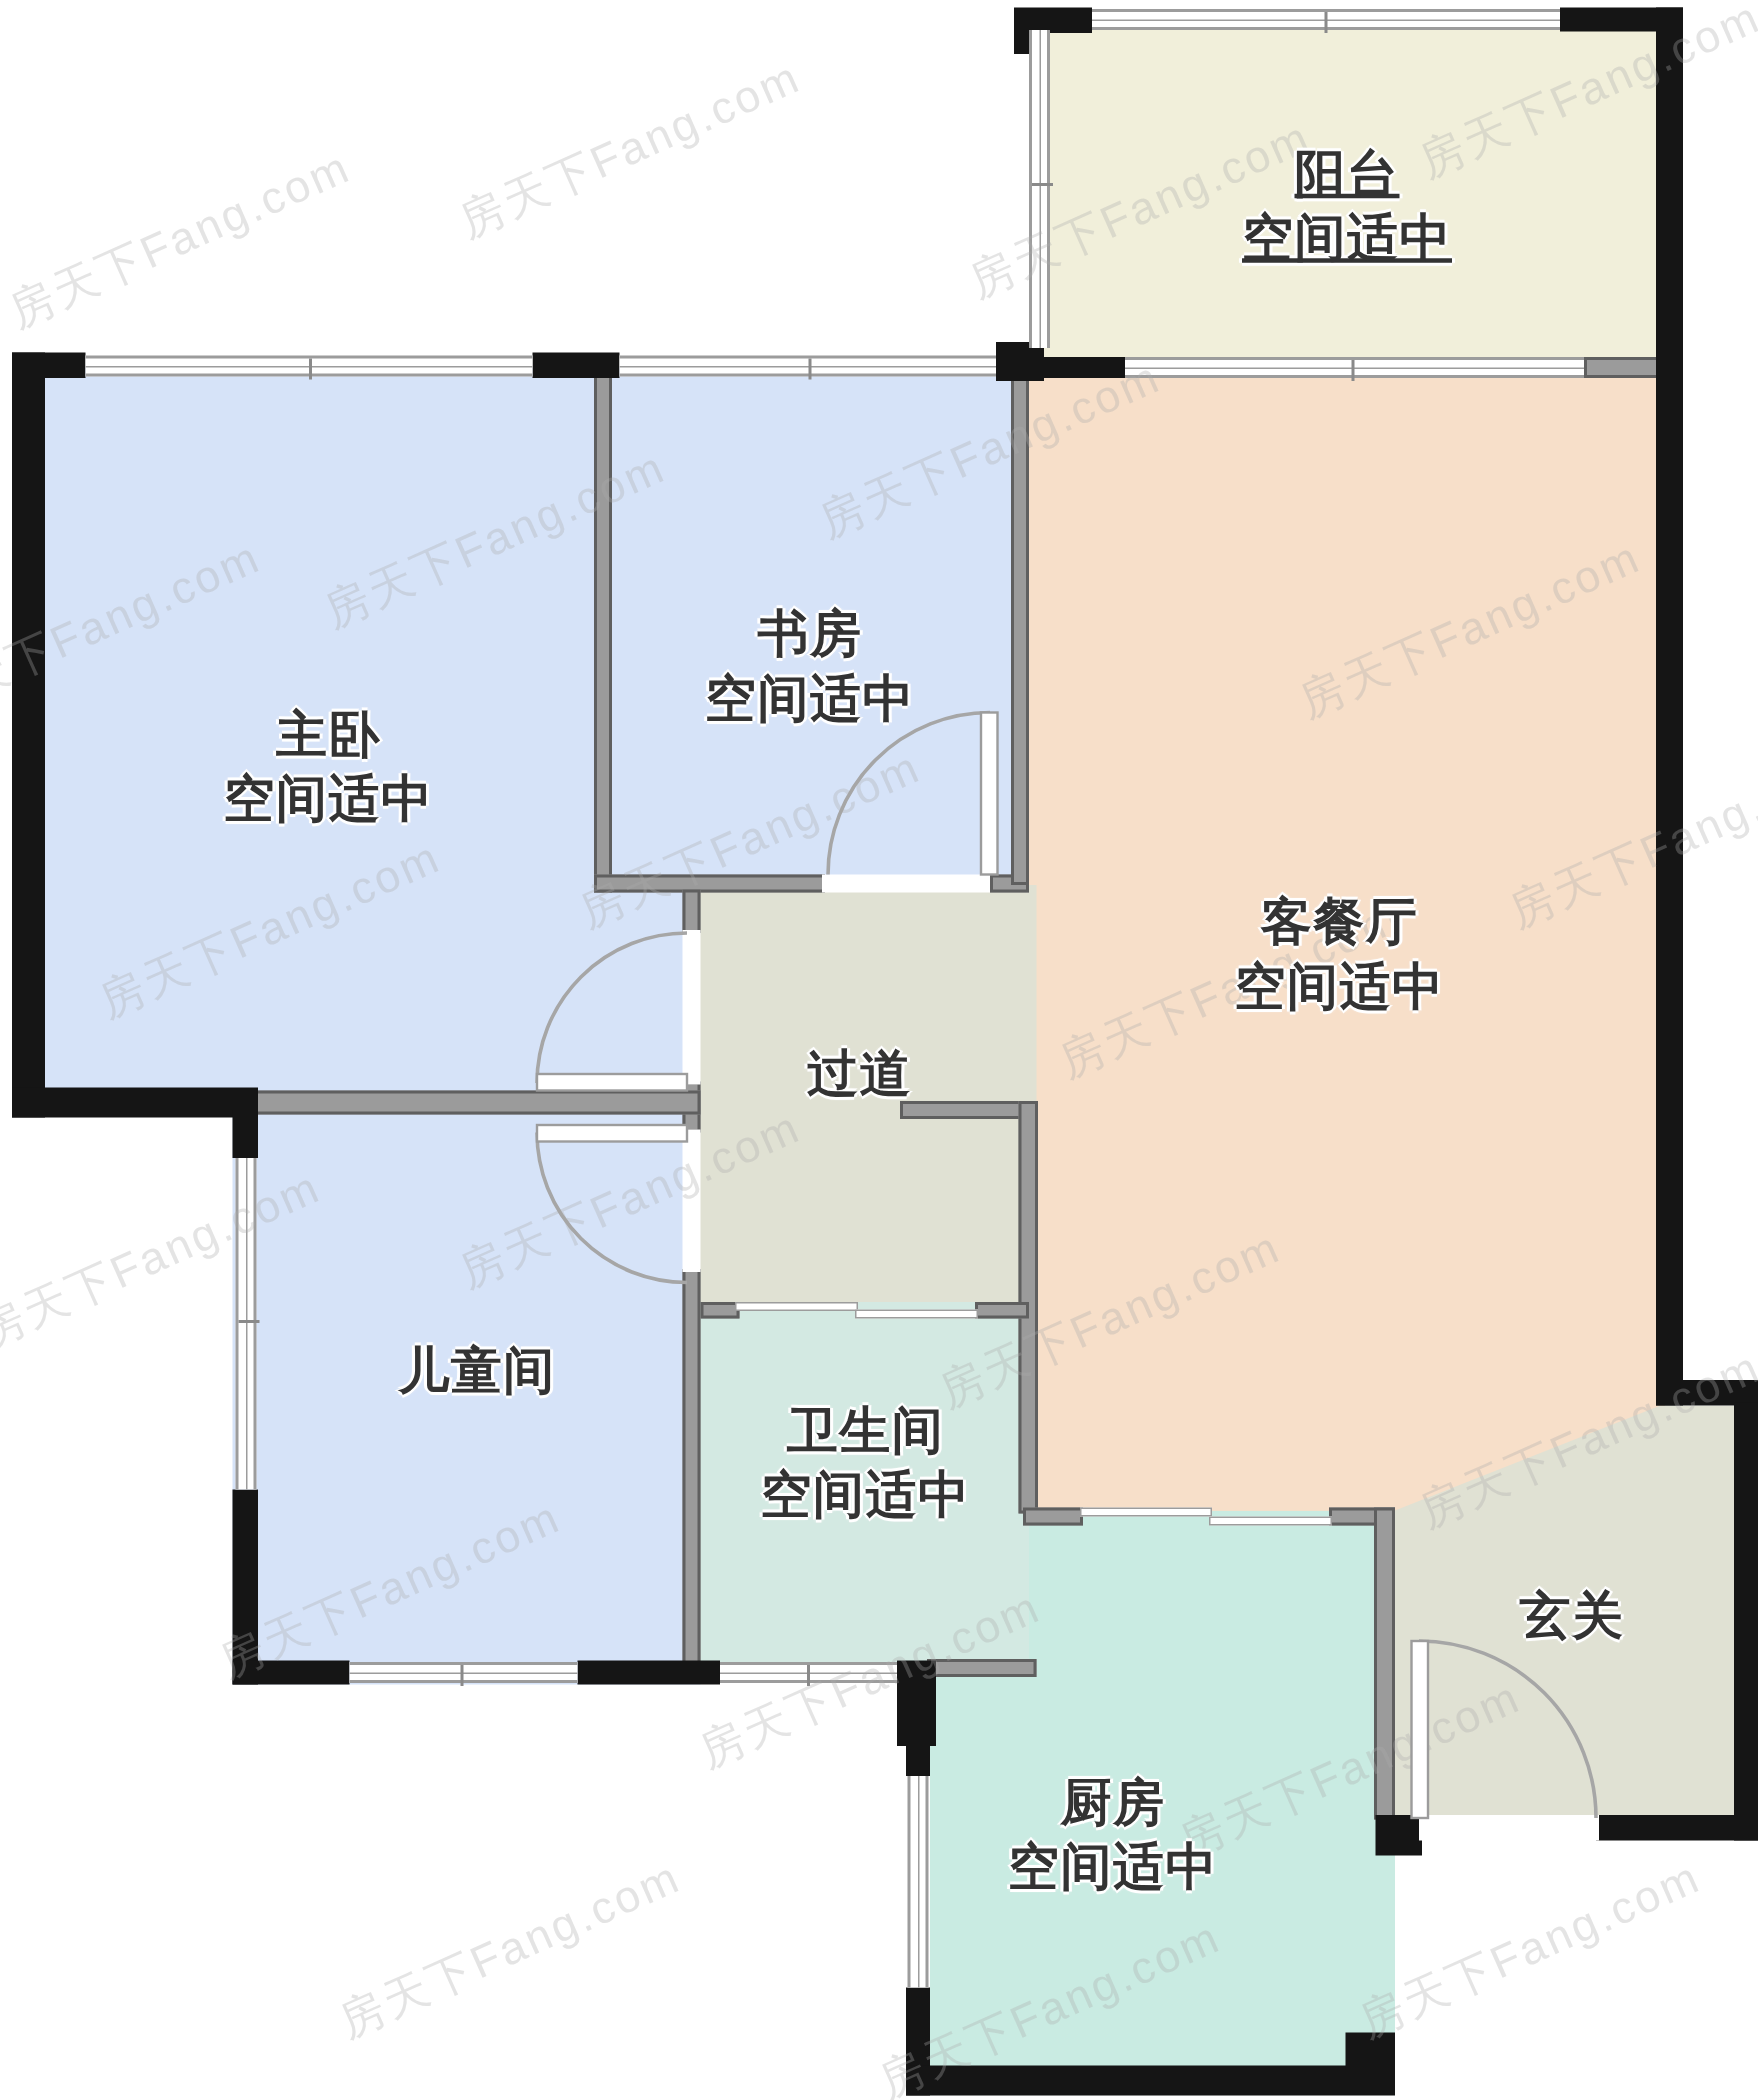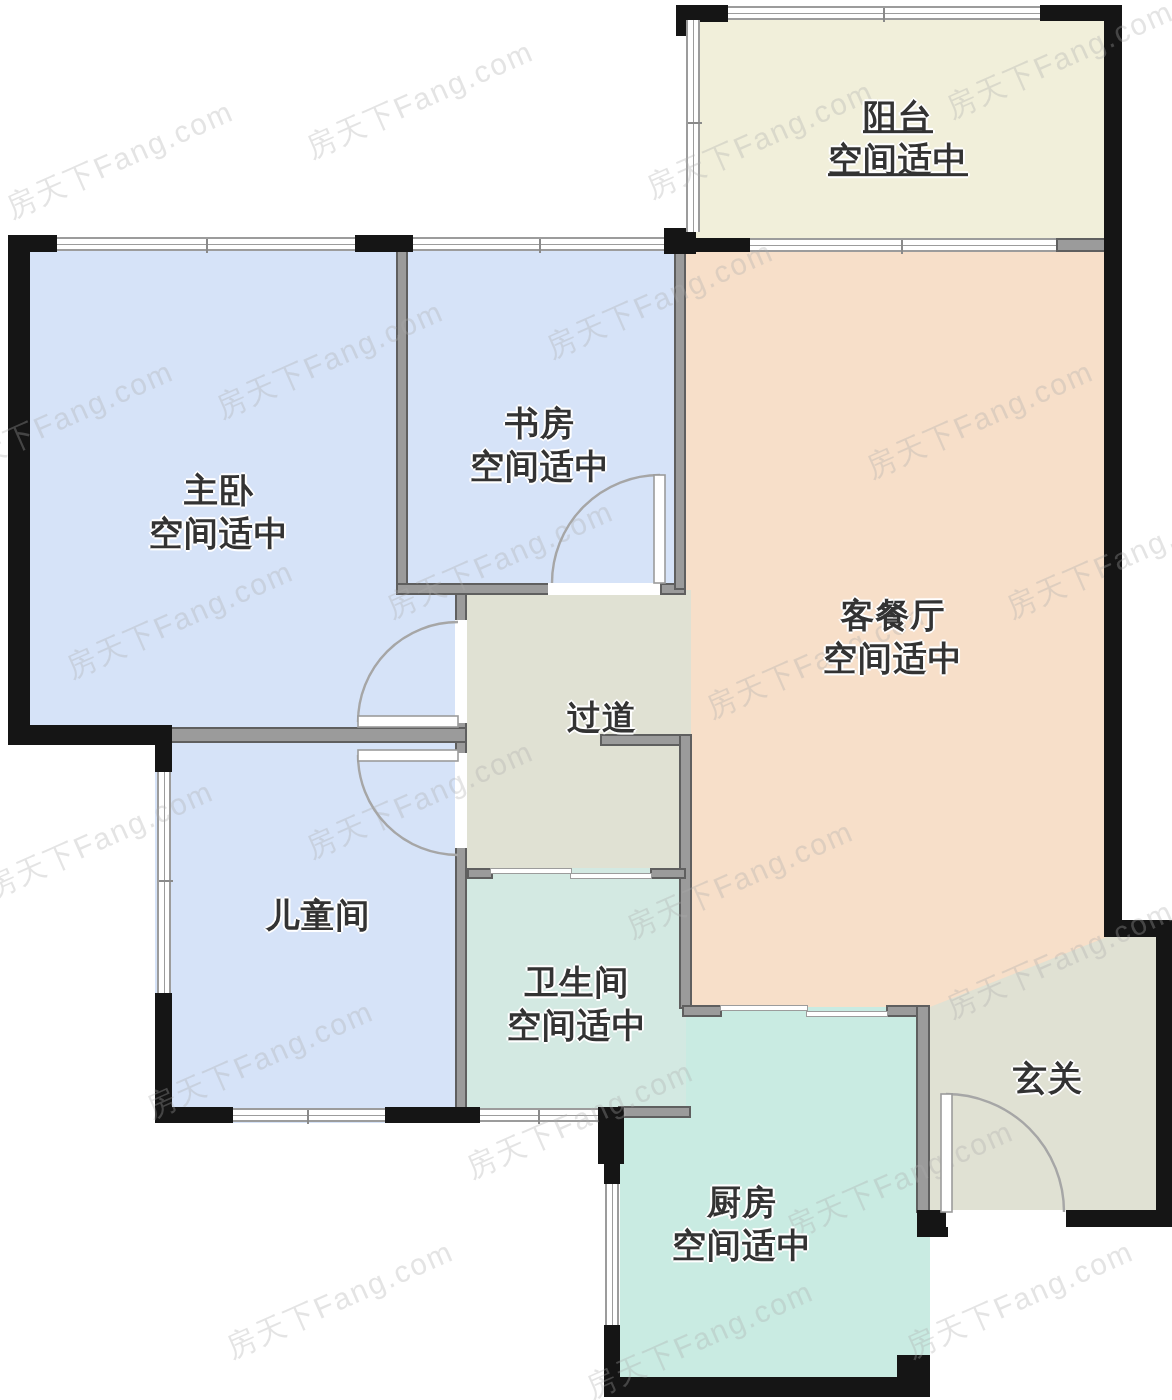--- a/index.html
+++ b/index.html
@@ -141,27 +141,27 @@
     <span>空间适中</span>
   </div>
   <div class="lbl" style="left:219px;top:512px;">
     <span>主卧</span>
     <span>空间适中</span>
   </div>
   <div class="lbl" style="left:893px;top:637px;">
     <span>客餐厅</span>
     <span>空间适中</span>
   </div>
-  <div class="lbl" style="left:602px;top:717px;">
+  <div class="lbl" style="left:573px;top:717px;">
     <span>过道</span>
   </div>
   <div class="lbl" style="left:318px;top:915px;">
     <span>儿童间</span>
   </div>
-  <div class="lbl" style="left:577px;top:1004px;">
+  <div class="lbl" style="left:577px;top:976px;">
     <span>卫生间</span>
     <span>空间适中</span>
   </div>
   <div class="lbl" style="left:1048px;top:1078px;">
     <span>玄关</span>
   </div>
   <div class="lbl" style="left:742px;top:1224px;">
     <span>厨房</span>
     <span>空间适中</span>
   </div>

